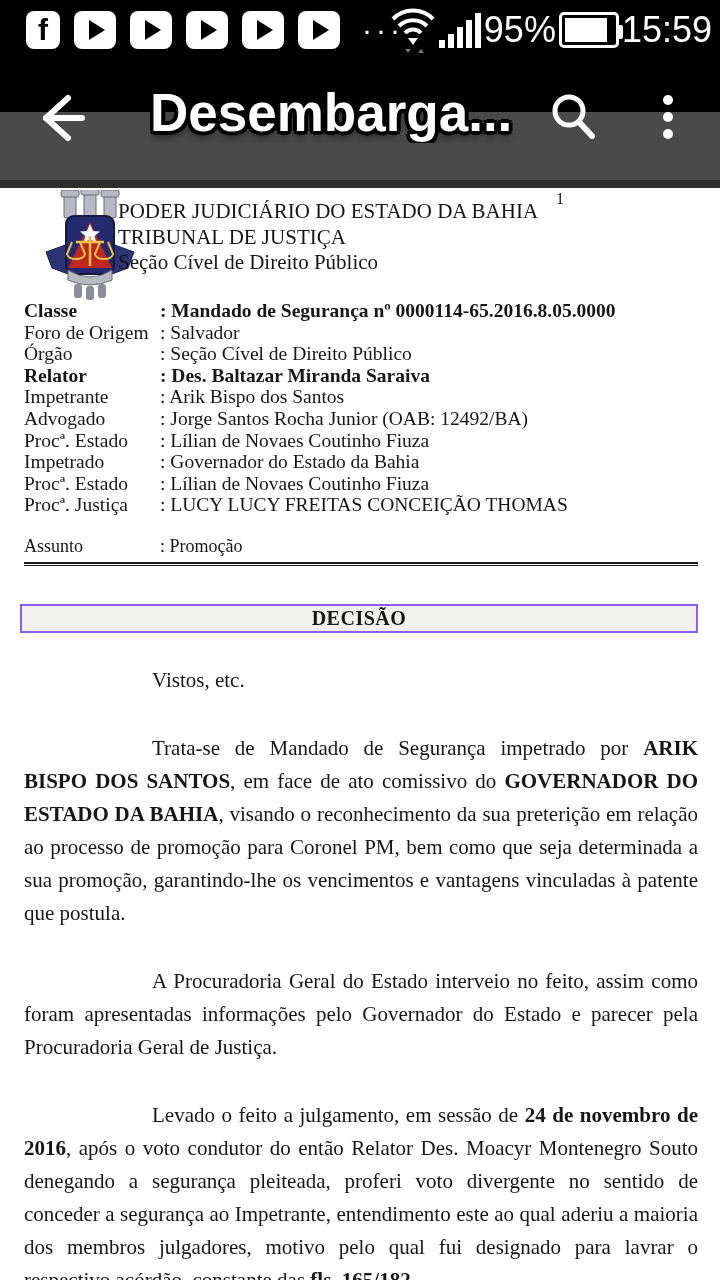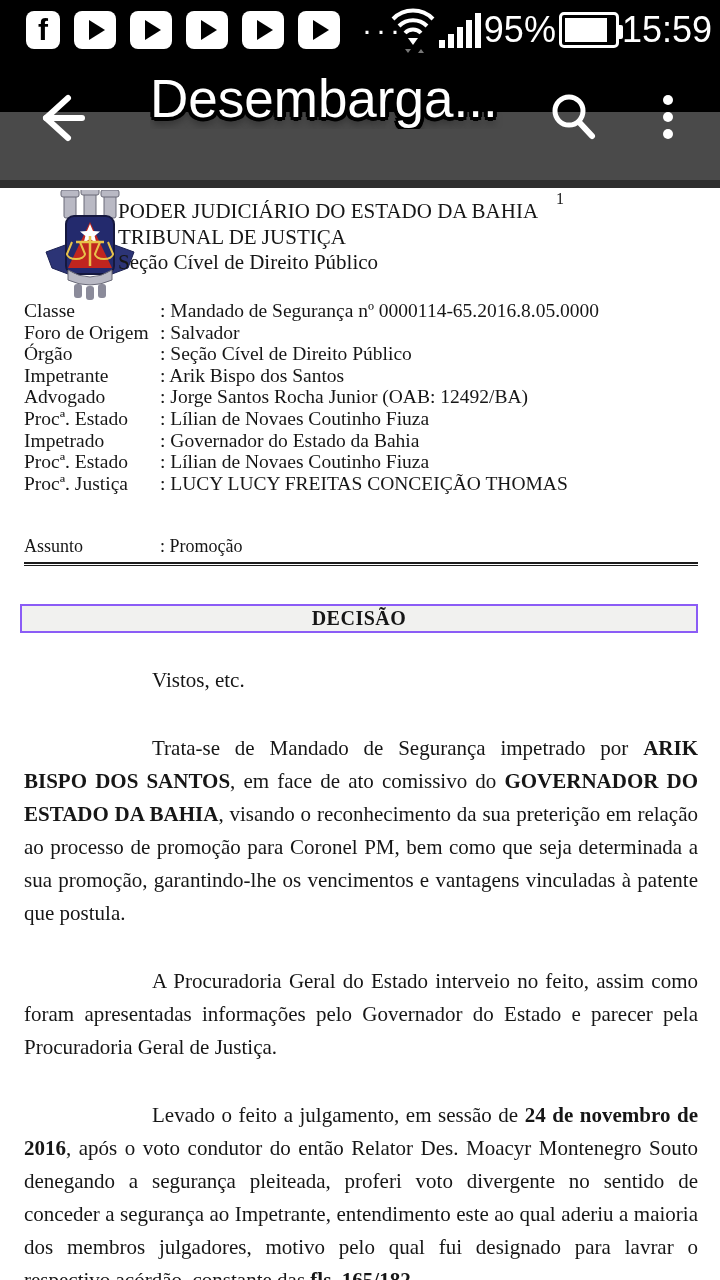--- a/index.html
+++ b/index.html
@@ -33,43 +33,43 @@
   .battery .fill { position:absolute; left:3px; top:3px; bottom:3px; width:42px; background:#fff; }
   .battery .nub { position:absolute; right:-7px; top:10px; width:5px; height:14px; background:#fff;
     border-radius:0 2px 2px 0; }
 
   
   .app-bar {
     position:absolute; left:0; top:60px; width:720px; height:128px;
     background:linear-gradient(#000 0 52px, #4a4a4a 52px 120px, #2e2e2e 120px 128px);
   }
   .doc-title {
-    position:absolute; left:150px; top:8px; width:400px;
-    color:#fff; font-size:53px; font-weight:400; white-space:nowrap; overflow:hidden;
+    position:absolute; left:150px; top:22px; width:400px;
+    color:#fff; font-size:53px; font-weight:700; white-space:nowrap; overflow:hidden;
     text-shadow:-3px -3px 0 #000, 3px -3px 0 #000, -3px 3px 0 #000, 3px 3px 0 #000,
                 0 -4px 0 #000, 0 4px 0 #000, -4px 0 0 #000, 4px 0 0 #000, 0 6px 8px rgba(0,0,0,.55);
   }
   .icon-btn { position:absolute; cursor:pointer; }
 
   
   .page {
     position:absolute; left:0; top:188px; width:720px; height:1092px;
     background:#fff; color:#161616;
     font-family:"Liberation Serif", serif;
   }
   .page-num { position:absolute; left:556px; top:2px; font-size:16px; }
   .court-logo { position:absolute; left:42px; top:2px; }
   .court-header { position:absolute; left:118px; top:10px; width:450px; text-align:left; }
   .court-header .h1 { font-size:21px; line-height:26px; }
   .court-header .h2 { font-size:21px; line-height:26px; }
   .court-header .h3 { font-size:21px; line-height:25px; }
 
   .fields { position:absolute; left:24px; top:112px; width:680px; font-size:19.5px; }
   .frow { line-height:21.6px; white-space:nowrap; }
-  .frow.b { font-weight:normal; }
+  .frow.b { font-weight:bold; }
   .flabel { display:inline-block; width:136px; }
 
   .assunto { position:absolute; left:24px; top:348px; width:680px; font-size:18px; }
   .rule { position:absolute; left:24px; top:374px; width:674px; height:4px;
     border-top:2px solid #1c1c1c; border-bottom:1px solid #1c1c1c; }
 
   .decision-box {
     position:absolute; left:20px; top:416px; width:678px; height:29px;
     border:2px solid #8b5cf6; background:#f1f1ef;
     display:flex; align-items:center; justify-content:center;
@@ -187,20 +187,21 @@
     <div class="court-header">
       <div class="h1">PODER JUDICIÁRIO DO ESTADO DA BAHIA</div>
       <div class="h2">TRIBUNAL DE JUSTIÇA</div>
       <div class="h3">Seção Cível de Direito Público</div>
     </div>
 
     <div class="fields">
         <div class="frow b"><span class="flabel">Classe</span><span>: Mandado de Segurança nº 0000114-65.2016.8.05.0000</span></div>
         <div class="frow"><span class="flabel">Foro de Origem</span><span>: Salvador</span></div>
         <div class="frow"><span class="flabel">Órgão</span><span>: Seção Cível de Direito Público</span></div>
+        <div class="frow b"><span class="flabel">Relator</span><span>: Des. Baltazar Miranda Saraiva</span></div>
         <div class="frow"><span class="flabel">Impetrante</span><span>: Arik Bispo dos Santos</span></div>
         <div class="frow"><span class="flabel">Advogado</span><span>: Jorge Santos Rocha Junior (OAB: 12492/BA)</span></div>
         <div class="frow"><span class="flabel">Procª. Estado</span><span>: Lílian de Novaes Coutinho Fiuza</span></div>
         <div class="frow"><span class="flabel">Impetrado</span><span>: Governador do Estado da Bahia</span></div>
         <div class="frow"><span class="flabel">Procª. Estado</span><span>: Lílian de Novaes Coutinho Fiuza</span></div>
         <div class="frow"><span class="flabel">Procª. Justiça</span><span>: LUCY LUCY FREITAS CONCEIÇÃO THOMAS</span></div>
       </div>
 
     <div class="assunto">
       <span class="flabel">Assunto</span><span>: Promoção</span>

